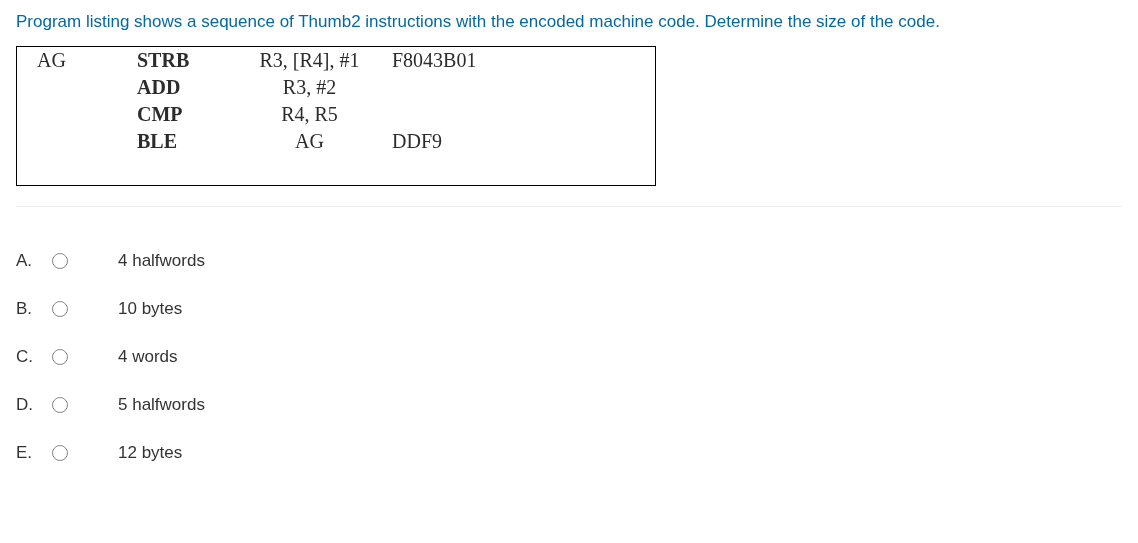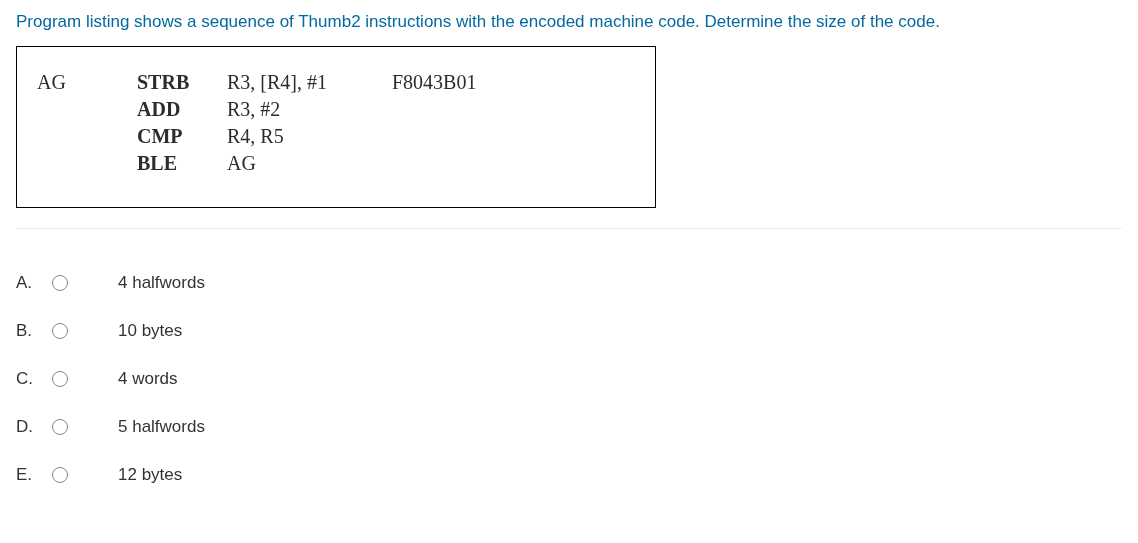--- a/index.html
+++ b/index.html
@@ -16,41 +16,42 @@
       width: 1138px;
     }
     .question-text {
       font-size: 17px;
       font-weight: 400;
       color: #0369a1;
       margin-bottom: 14px;
     }
     .code-box {
       border: 1.5px solid #000;
-      padding: 22px 20px 30px 20px;
+      padding: 0 20px 30px 20px;
       margin-bottom: 20px;
       width: 640px;
       font-family: "Times New Roman", Times, serif;
       font-size: 20px;
       line-height: 1.35;
     }
     .code-row {
       display: flex;
     }
     .col-label {
       width: 100px;
       font-weight: 400;
     }
     .col-mnem {
       width: 90px;
       font-weight: 700;
     }
     .col-oper {
       width: 165px;
       font-weight: 400;
+      text-align: center;
     }
     .col-enc {
       flex: 1;
       font-weight: 400;
     }
     .options {
       margin-top: 30px;
     }
     .option-row {
       display: flex;
@@ -100,20 +101,21 @@
   </div>
   <div class="code-row">
     <div class="col-label"></div>
     <div class="col-mnem">CMP</div>
     <div class="col-oper">R4, R5</div>
   </div>
   <div class="code-row">
     <div class="col-label"></div>
     <div class="col-mnem">BLE</div>
     <div class="col-oper">AG</div>
+    <div class="col-enc">DDF9</div>
   </div>
 </div>
 
 <hr class="divider">
 
 <div class="options">
   <div class="option-row">
     <span class="option-letter">A.</span>
     <span class="radio"></span>
     <span class="option-text">4 halfwords</span>

